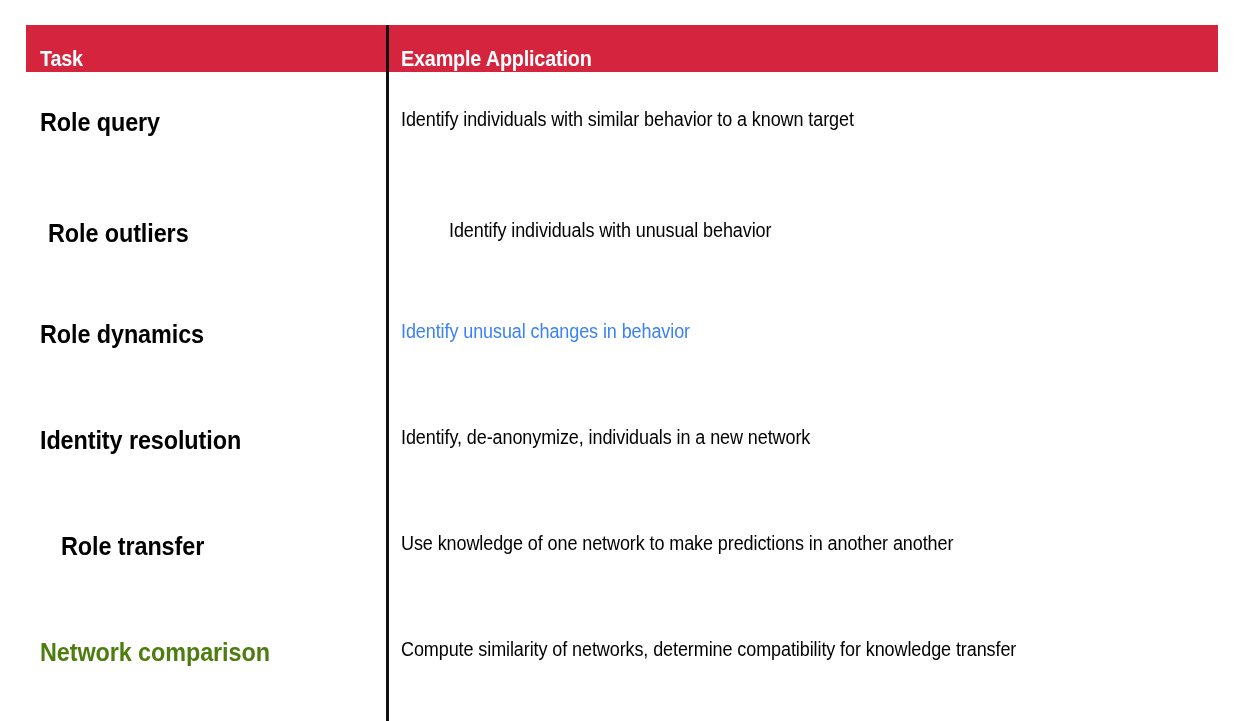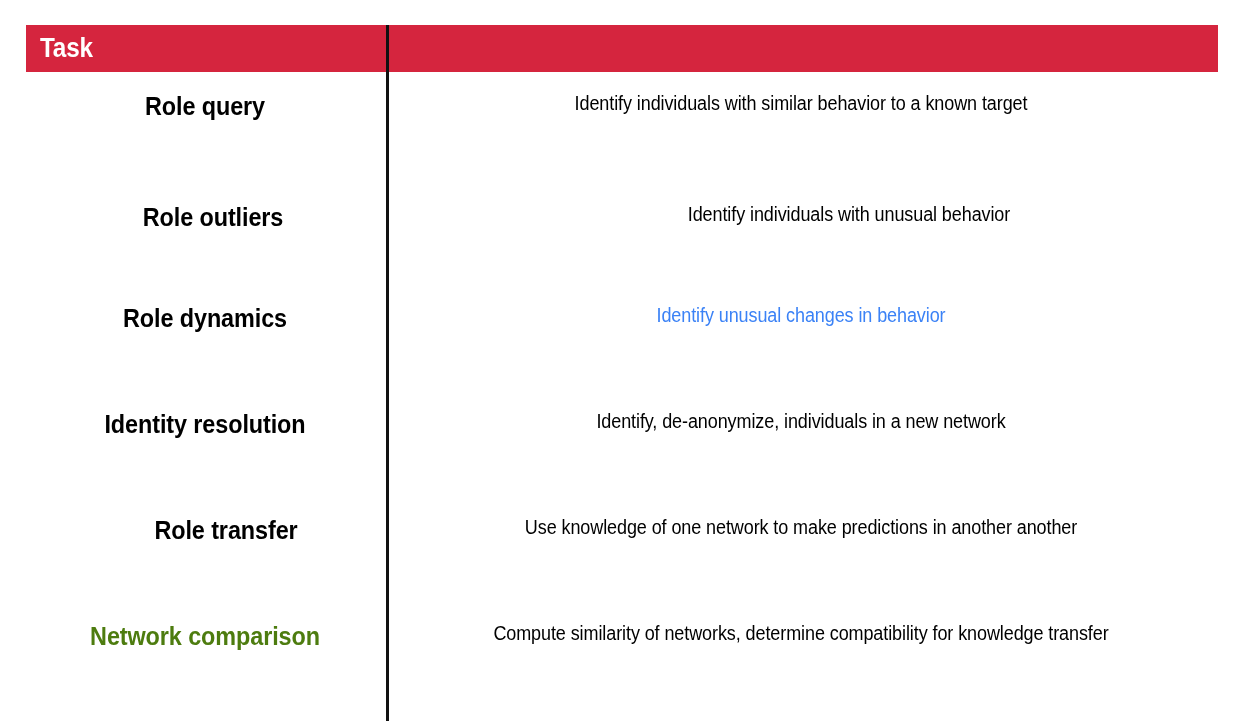--- a/index.html
+++ b/index.html
@@ -42,23 +42,23 @@
     height: 696px;
     background: #111111;
   }
 
   
   .header-cell {
     position: absolute;
     top: 25px;
     height: 47px;
     display: flex;
-    align-items: center;
+    align-items: flex-end;
     color: #ffffff;
-    font-size: 27px;
+    font-size: 22px;
     font-weight: bold;
     letter-spacing: -0.2px;
     transform-origin: left center;
     white-space: nowrap;
   }
   .header-cell.task   { left: 40px;  }
   .header-cell.app    { left: 401px; }
   .header-cell > span {
     display: inline-block;
     transform: scaleX(0.90);
@@ -74,24 +74,23 @@
     height: 649px;
   }
   .row {
     position: absolute;
     left: 0;
     width: 1244px;
     display: block;
   }
   .cell {
     position: absolute;
-    top: 0;
+    top: 16px;
     color: #000000;
     line-height: 1.22;
-    text-align: center;
   }
   .cell-task {
     left: 40px;
     width: 330px;
     font-size: 26px;
     font-weight: bold;
     letter-spacing: -0.1px;
   }
   .cell-app {
     left: 401px;
@@ -112,20 +111,23 @@
 <body>
 
 <div class="slide" style="background: rgb(255, 255, 255);">
 
   <div class="header-band" style="background: rgb(213, 37, 62);"></div>
 
   <div class="header-cell task" style="color: rgb(255, 255, 255);">
     <span>Task</span>
   </div>
 
+  <div class="header-cell app" style="color: rgb(255, 255, 255);">
+    <span>Example Application</span>
+  </div>
 
   <div class="col-divider" style="background: rgb(17, 17, 17);"></div>
 
   <div class="rows">
 
     <div class="row" style="top:19px;">
       <div class="cell cell-task" style="color: rgb(0, 0, 0);">
         <span>Role query</span>
       </div>
       <div class="cell cell-app" style="color: rgb(0, 0, 0);">

